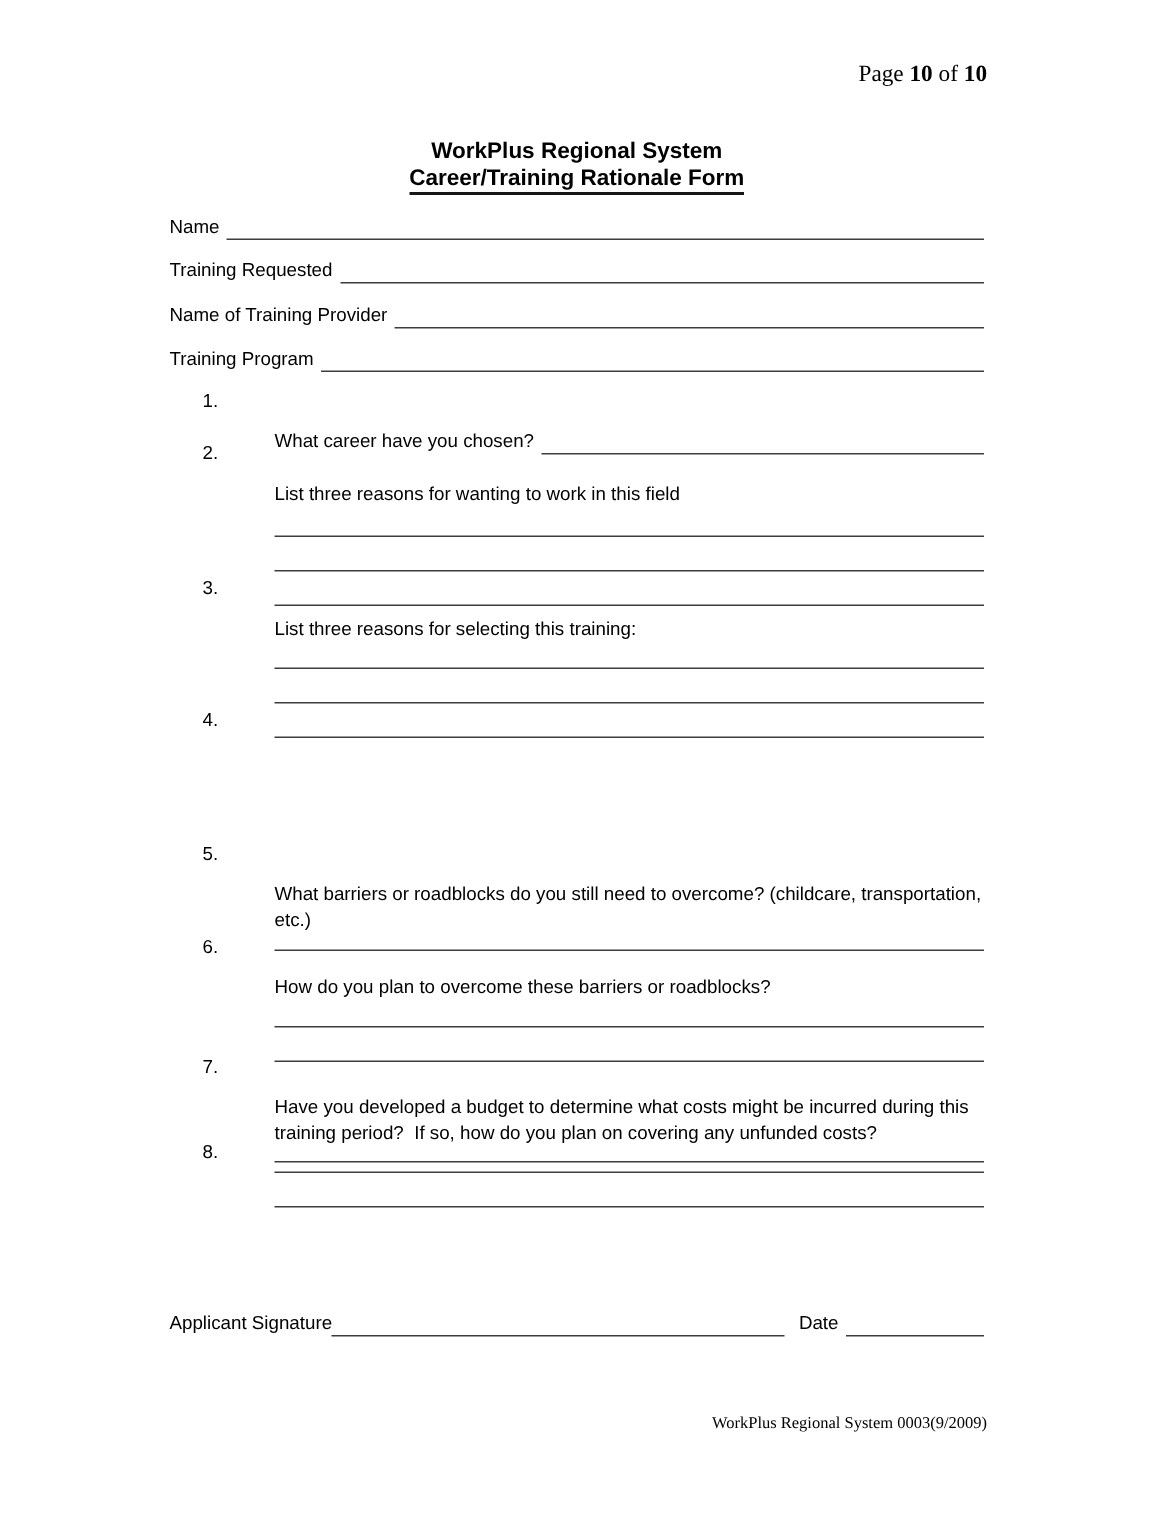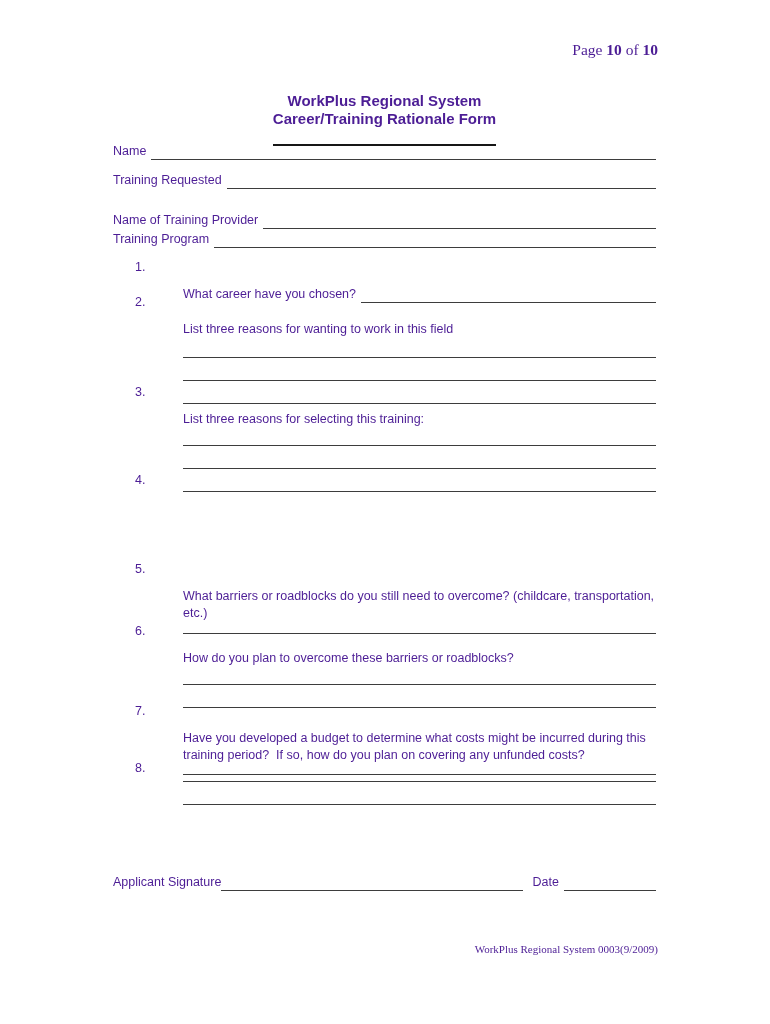--- a/index.html
+++ b/index.html
@@ -6,21 +6,21 @@
     margin: 0;
     padding: 0;
     background: #ffffff;
   }
   .page {
     position: relative;
     width: 770px;
     height: 1024px;
     background: #ffffff;
     font-family: "Liberation Sans", sans-serif;
-    color: #4c1d95;
+    color: #000000;
     overflow: hidden;
     text-decoration: underline;
   }
   .abs { position: absolute; }
 
   
   .page-number {
     top: 41px;
     right: 112px;
     font-family: "Liberation Serif", serif;
@@ -35,21 +35,21 @@
     left: 113px;
     width: 543px;
     text-align: center;
     font-size: 15px;
     font-weight: bold;
     line-height: 18px;
   }
   .title-line2 {
     display: inline-block;
     border-bottom: 2px solid #161616;
-    padding-bottom: 16px;
+    padding-bottom: 0px;
   }
 
   
   .field-row {
     left: 113px;
     width: 543px;
     display: flex;
     align-items: flex-start;
     font-size: 12.5px;
     height: 17px;
@@ -142,21 +142,21 @@
   </div>
 
   <div class="abs field-row" style="top:143px;">
     <span class="field-label">Name</span>
     <span class="fill-line"></span>
   </div>
   <div class="abs field-row" style="top:172px;">
     <span class="field-label">Training Requested</span>
     <span class="fill-line"></span>
   </div>
-  <div class="abs field-row" style="top:212px;">
+  <div class="abs field-row" style="top:202px;">
     <span class="field-label">Name of Training Provider</span>
     <span class="fill-line"></span>
   </div>
   <div class="abs field-row" style="top:231px;">
     <span class="field-label">Training Program</span>
     <span class="fill-line"></span>
   </div>
 
   <div class="abs q" style="top:259px;">
     <div class="q-num">1.</div>

